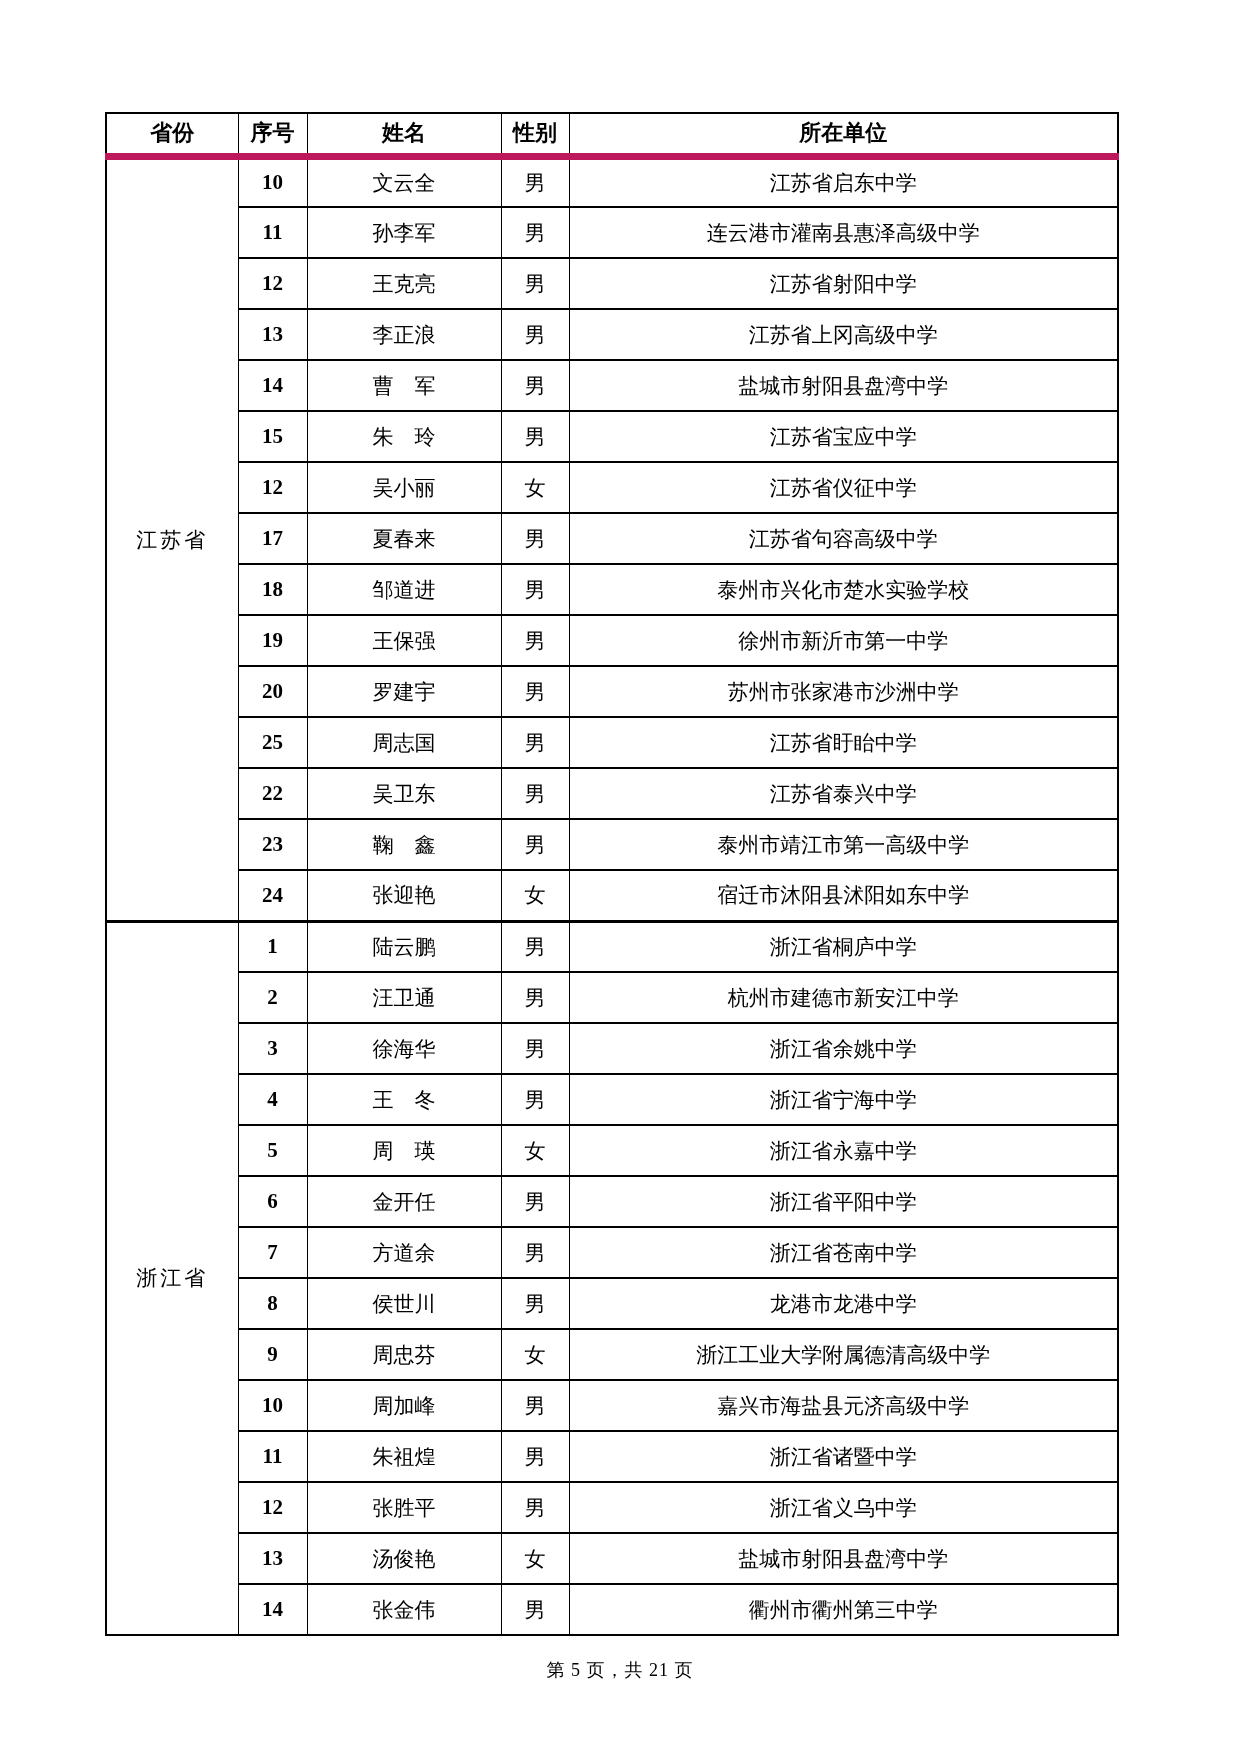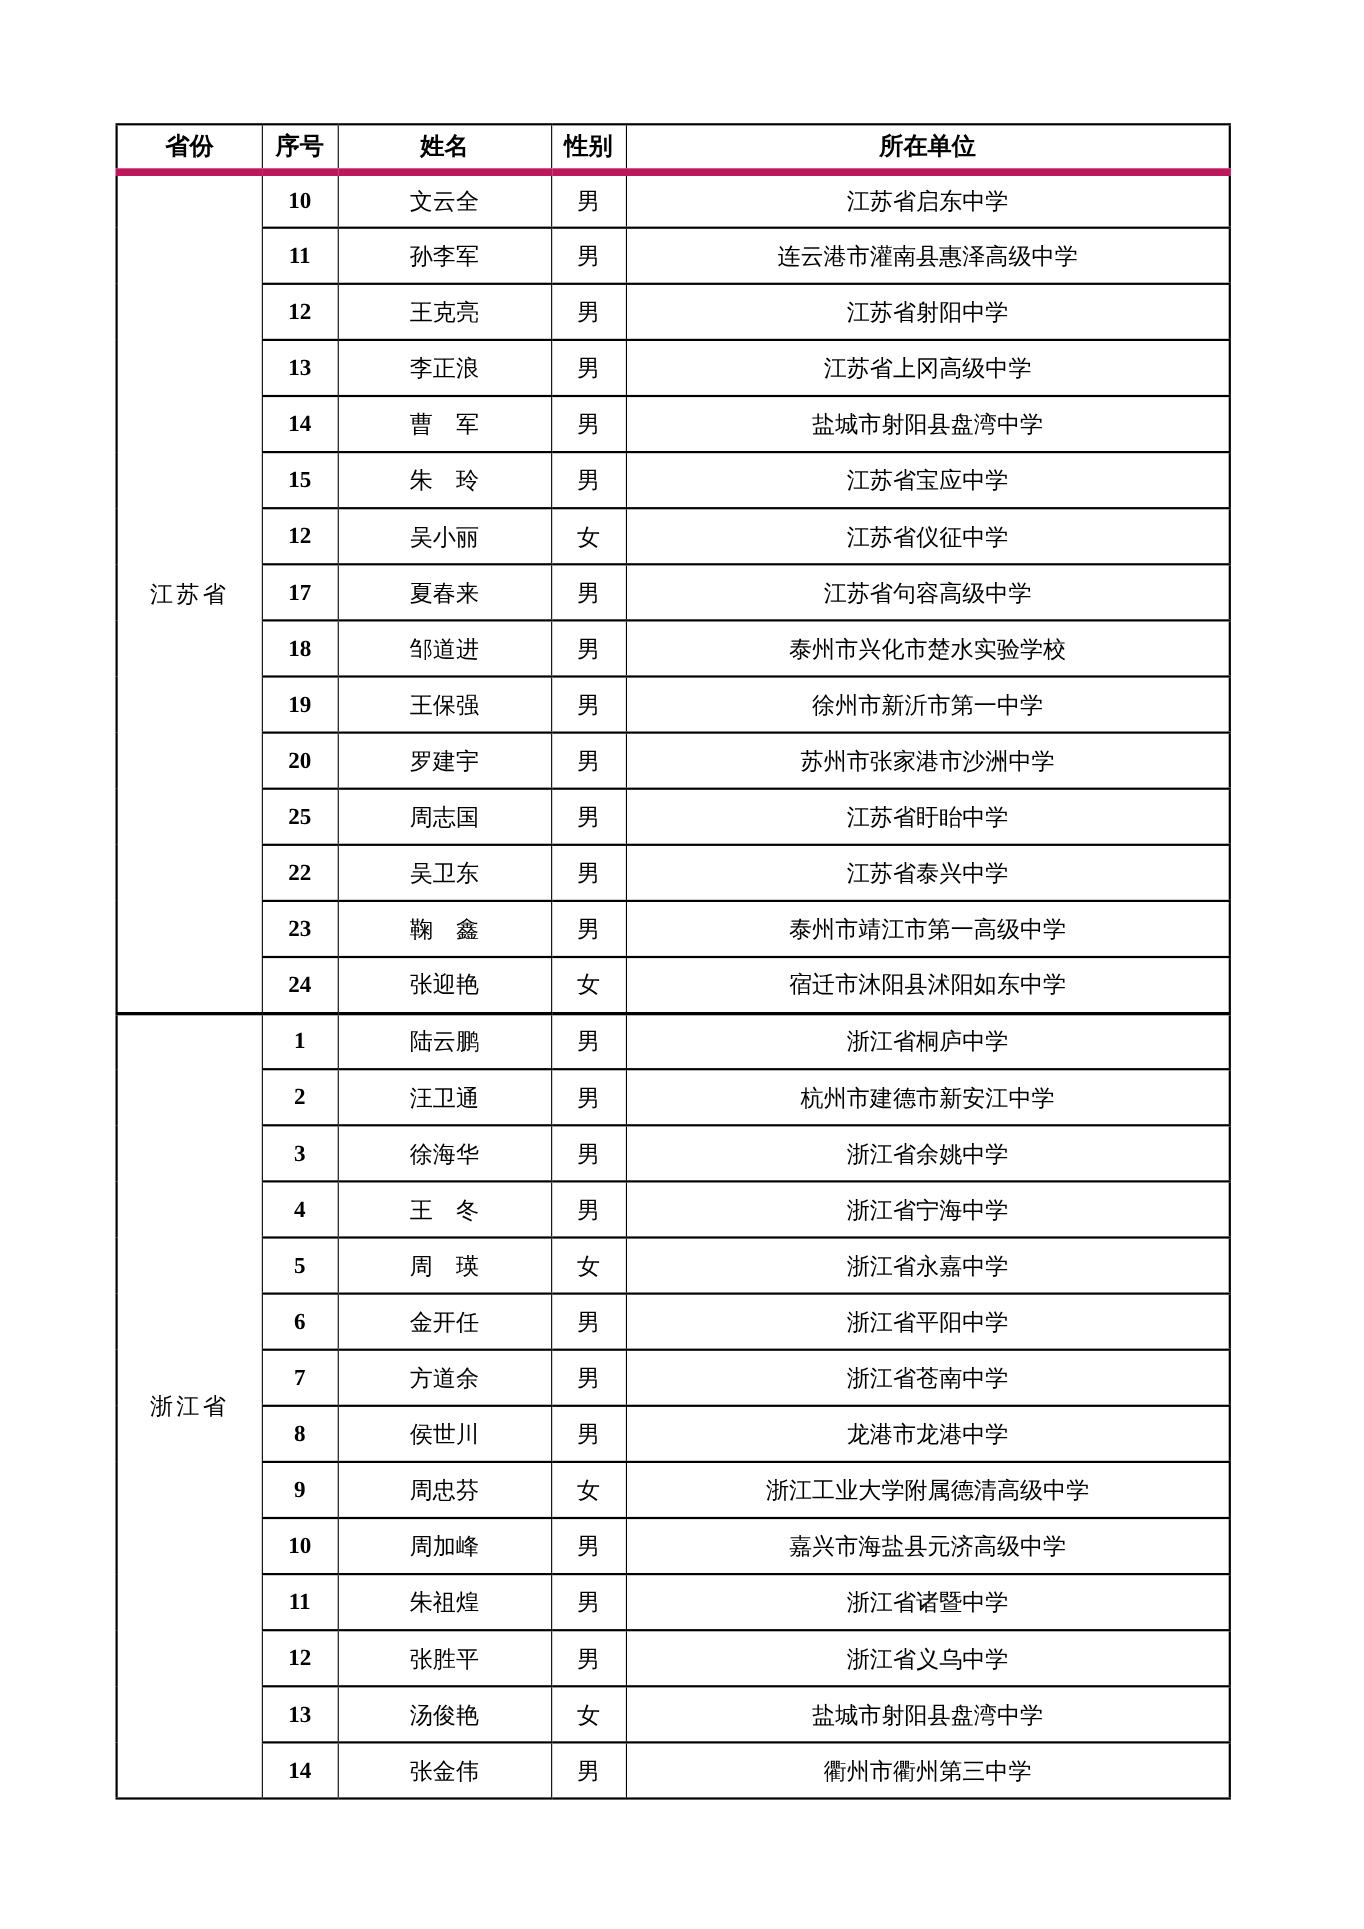--- a/index.html
+++ b/index.html
@@ -253,14 +253,15 @@
         </tr>
         <tr>
           <td class="seq-cell">14</td>
           <td class="name-cell">张金伟</td>
           <td class="gender-cell">男</td>
           <td class="unit-cell">衢州市衢州第三中学</td>
         </tr>
       </tbody>
   </table>
 
+  <div class="page-footer">第 5 页，共 21 页</div>
 
 </div>
 
 </body></html>

